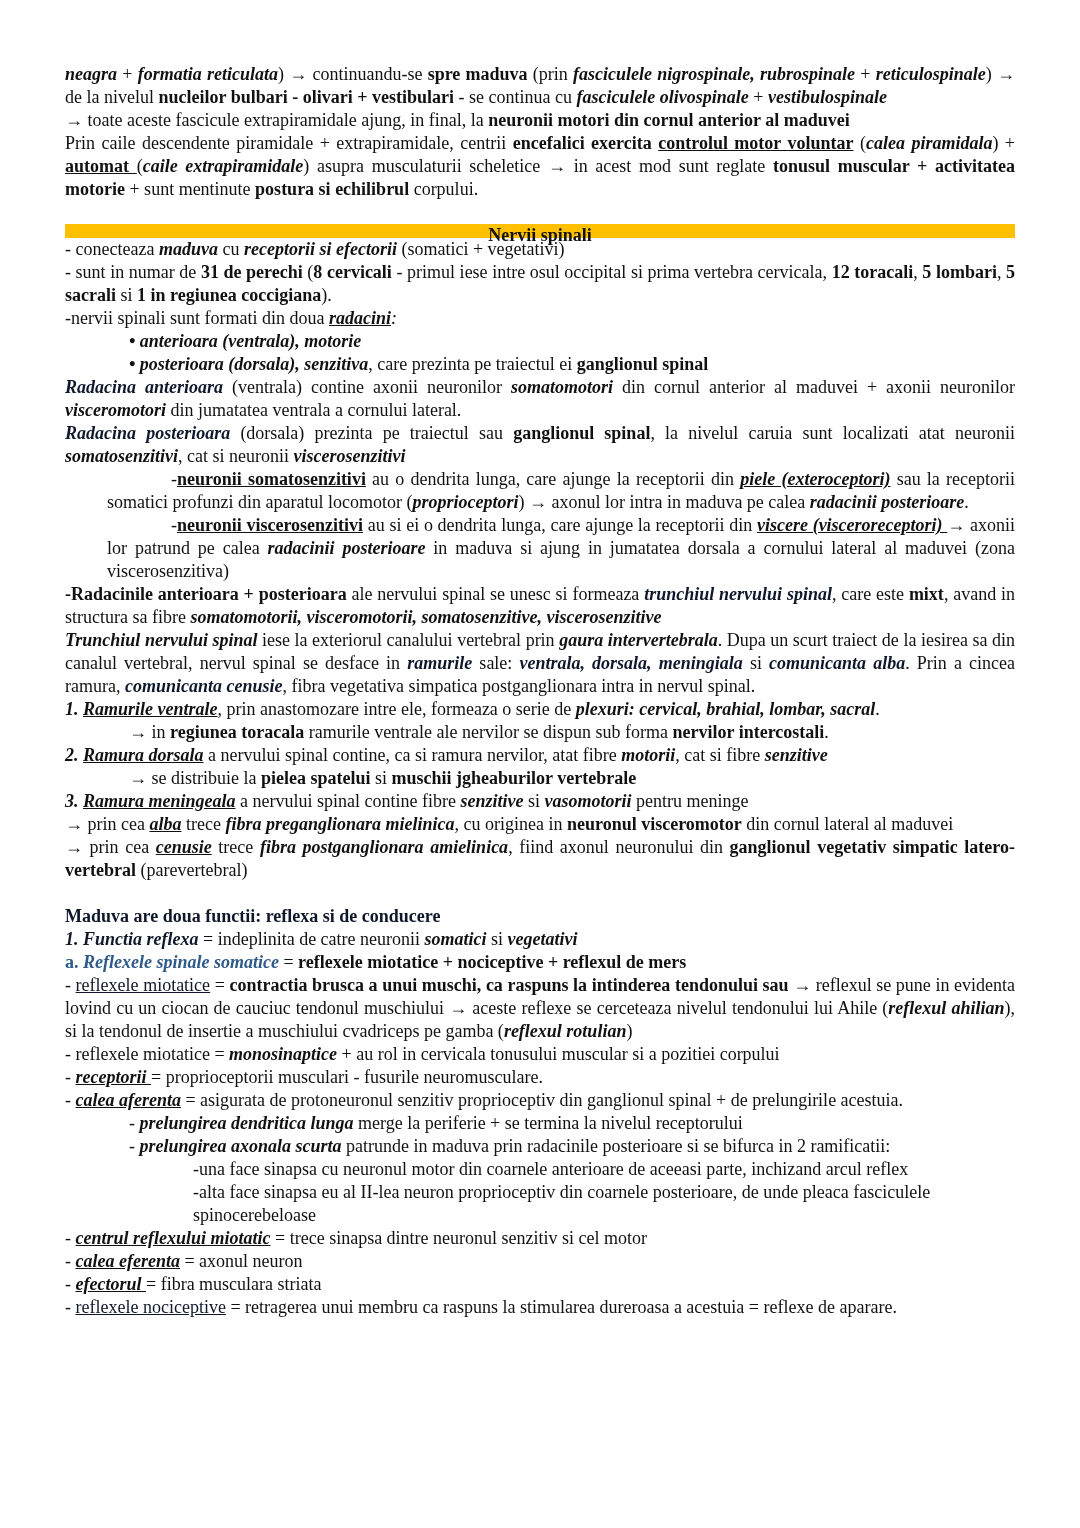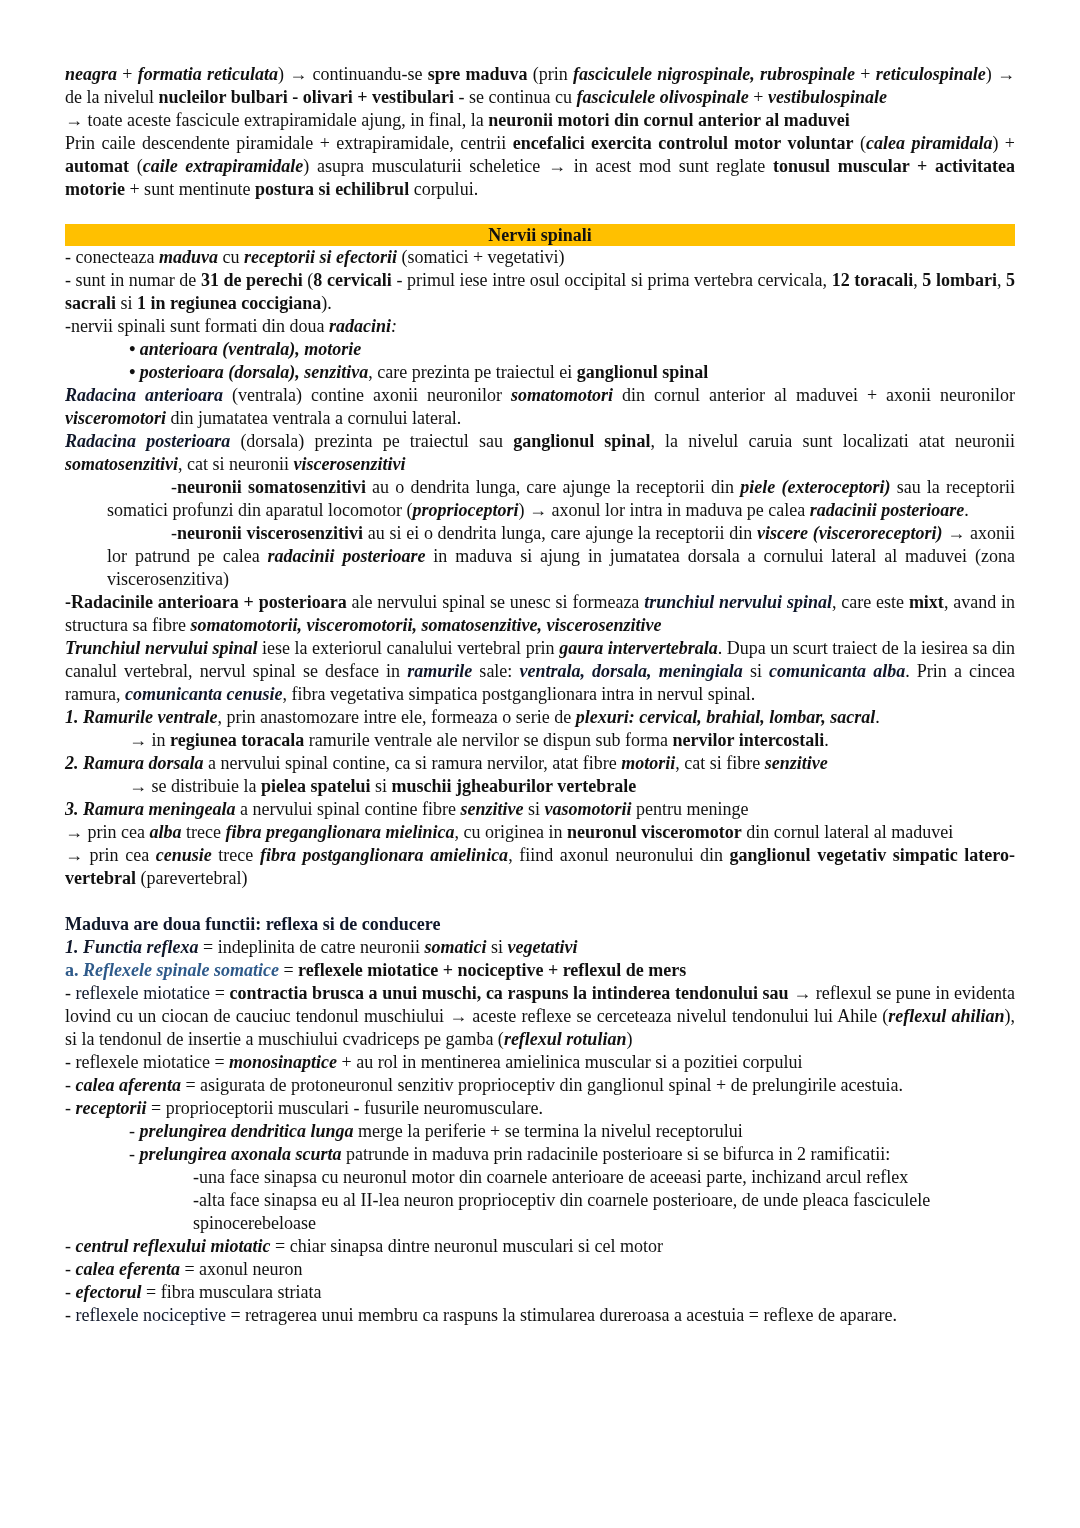--- a/index.html
+++ b/index.html
@@ -22,27 +22,27 @@
   .p { margin: 0; text-align: justify; }
   .p.left { text-align: left; }
   .ind1 { padding-left: 64px; }
   .ind2 { padding-left: 128px; }
   .hang1 { text-indent: 64px; margin-left: 42px; }
   .gap { height: 23px; }
   .banner {
     background: #ffc000;
     text-align: center;
     font-weight: bold;
-    height: 22px;
+    height: 14px;
     line-height: 23px;
     margin-top: 0;
   }
   .b { font-weight: bold; }
   .i { font-style: italic; }
-  .u { }
+  .u { text-decoration: underline; }
   .red { color: #0f172a; }
   .blue { color: #2e5a8a; }
 </style>
 </head>
 <body>
 
 <div class="page">
   <div class="p"><span class="b i">neagra</span><span> + </span><span class="b i">formatia reticulata</span><span>) → continuandu-se </span><span class="b">spre maduva</span><span> (prin </span><span class="b i">fasciculele nigrospinale, rubrospinale</span><span> + </span><span class="b i">reticulospinale</span><span>) → de la nivelul </span><span class="b">nucleilor bulbari - olivari + vestibulari</span><span> - se continua cu </span><span class="b i">fasciculele olivospinale</span><span> + </span><span class="b i">vestibulospinale</span></div>
   <div class="p left"><span>→ toate aceste fascicule extrapiramidale ajung, in final, la </span><span class="b">neuronii motori din cornul anterior al maduvei</span></div>
   <div class="p"><span>Prin caile descendente piramidale + extrapiramidale, centrii </span><span class="b">encefalici exercita</span><span> </span><span class="b u">controlul motor voluntar</span><span> (</span><span class="b i">calea piramidala</span><span>) + </span><span class="b u">automat </span><span>(</span><span class="b i">caile extrapiramidale</span><span>) asupra musculaturii scheletice → in acest mod sunt reglate </span><span class="b">tonusul muscular + activitatea motorie</span><span> + sunt mentinute </span><span class="b">postura si echilibrul</span><span> corpului.</span></div>
@@ -67,25 +67,25 @@
       <div class="p left"><span class="b i">3. </span><span class="b i u">Ramura meningeala</span><span> a nervului spinal contine fibre </span><span class="b i">senzitive</span><span> si </span><span class="b i">vasomotorii</span><span> pentru meninge</span></div>
       <div class="p "><span>→ prin cea </span><span class="b i u">alba</span><span> trece </span><span class="b i">fibra preganglionara mielinica</span><span>, cu originea in </span><span class="b">neuronul visceromotor</span><span> din cornul lateral al maduvei</span></div>
       <div class="p "><span>→ prin cea </span><span class="b i u">cenusie</span><span> trece </span><span class="b i">fibra postganglionara amielinica</span><span>, fiind axonul neuronului din </span><span class="b">ganglionul vegetativ simpatic latero-vertebral</span><span> (parevertebral)</span></div>
     </div>
   <div class="gap"></div>
   <div id="functii-list">
       <div class="p left"><span class="b red">Maduva are doua functii: reflexa si de conducere</span></div>
       <div class="p left"><span class="b i red">1. Functia reflexa</span><span>  = indeplinita de catre neuronii </span><span class="b i">somatici</span><span> si </span><span class="b i">vegetativi</span></div>
       <div class="p left"><span class="b blue">a. </span><span class="b i blue">Reflexele spinale somatice</span><span> = </span><span class="b">reflexele miotatice + nociceptive + reflexul de mers</span></div>
       <div class="p "><span>- </span><span class="u red">reflexele miotatice</span><span> = </span><span class="b">contractia brusca a unui muschi, ca raspuns la intinderea tendonului sau</span><span> → reflexul se pune in evidenta lovind cu un ciocan de cauciuc tendonul muschiului → aceste reflexe se cerceteaza nivelul tendonului lui Ahile (</span><span class="b i">reflexul ahilian</span><span>), si la tendonul de insertie a muschiului cvadriceps pe gamba (</span><span class="b i">reflexul rotulian</span><span>)</span></div>
-      <div class="p left"><span>- reflexele miotatice = </span><span class="b i">monosinaptice</span><span> + au rol in mentinerea amielinica muscular si a pozitiei corpului</span></div>
+      <div class="p left"><span>- reflexele miotatice = </span><span class="b i">monosinaptice</span><span> + au rol in cervicala tonusului muscular si a pozitiei corpului</span></div>
+      <div class="p left"><span>- </span><span class="b i u">receptorii </span><span>= proprioceptorii musculari - fusurile neuromusculare.</span></div>
       <div class="p left"><span>- </span><span class="b i u">calea aferenta</span><span> = asigurata de protoneuronul senzitiv proprioceptiv din ganglionul spinal + de prelungirile acestuia.</span></div>
-      <div class="p left"><span>- </span><span class="b i u">receptorii </span><span>= proprioceptorii musculari - fusurile neuromusculare.</span></div>
       <div class="p left ind1"><span>- </span><span class="b i">prelungirea dendritica lunga</span><span> merge la periferie + se termina la nivelul receptorului</span></div>
       <div class="p left ind1"><span>- </span><span class="b i">prelungirea axonala scurta</span><span> patrunde in maduva prin radacinile posterioare si se bifurca in 2 ramificatii:</span></div>
       <div class="p left ind2"><span>-una face sinapsa cu neuronul motor din coarnele anterioare de aceeasi parte, inchizand arcul reflex</span></div>
       <div class="p left ind2"><span>-alta face sinapsa eu al II-lea neuron proprioceptiv din coarnele posterioare, de unde pleaca fasciculele spinocerebeloase</span></div>
-      <div class="p left"><span>- </span><span class="b i u">centrul reflexului miotatic</span><span> = chiar sinapsa dintre neuronul musculari si cel motor</span></div>
+      <div class="p left"><span>- </span><span class="b i u">centrul reflexului miotatic</span><span> = trece sinapsa dintre neuronul senzitiv si cel motor</span></div>
       <div class="p left"><span>- </span><span class="b i u">calea eferenta</span><span> = axonul neuron</span></div>
       <div class="p left"><span>- </span><span class="b i u">efectorul </span><span>= fibra musculara striata</span></div>
       <div class="p left"><span>- </span><span class="u red">reflexele nociceptive</span><span> = retragerea unui membru ca raspuns la stimularea dureroasa a acestuia = reflexe de aparare.</span></div>
     </div>
 </div>
 
 </body></html>

